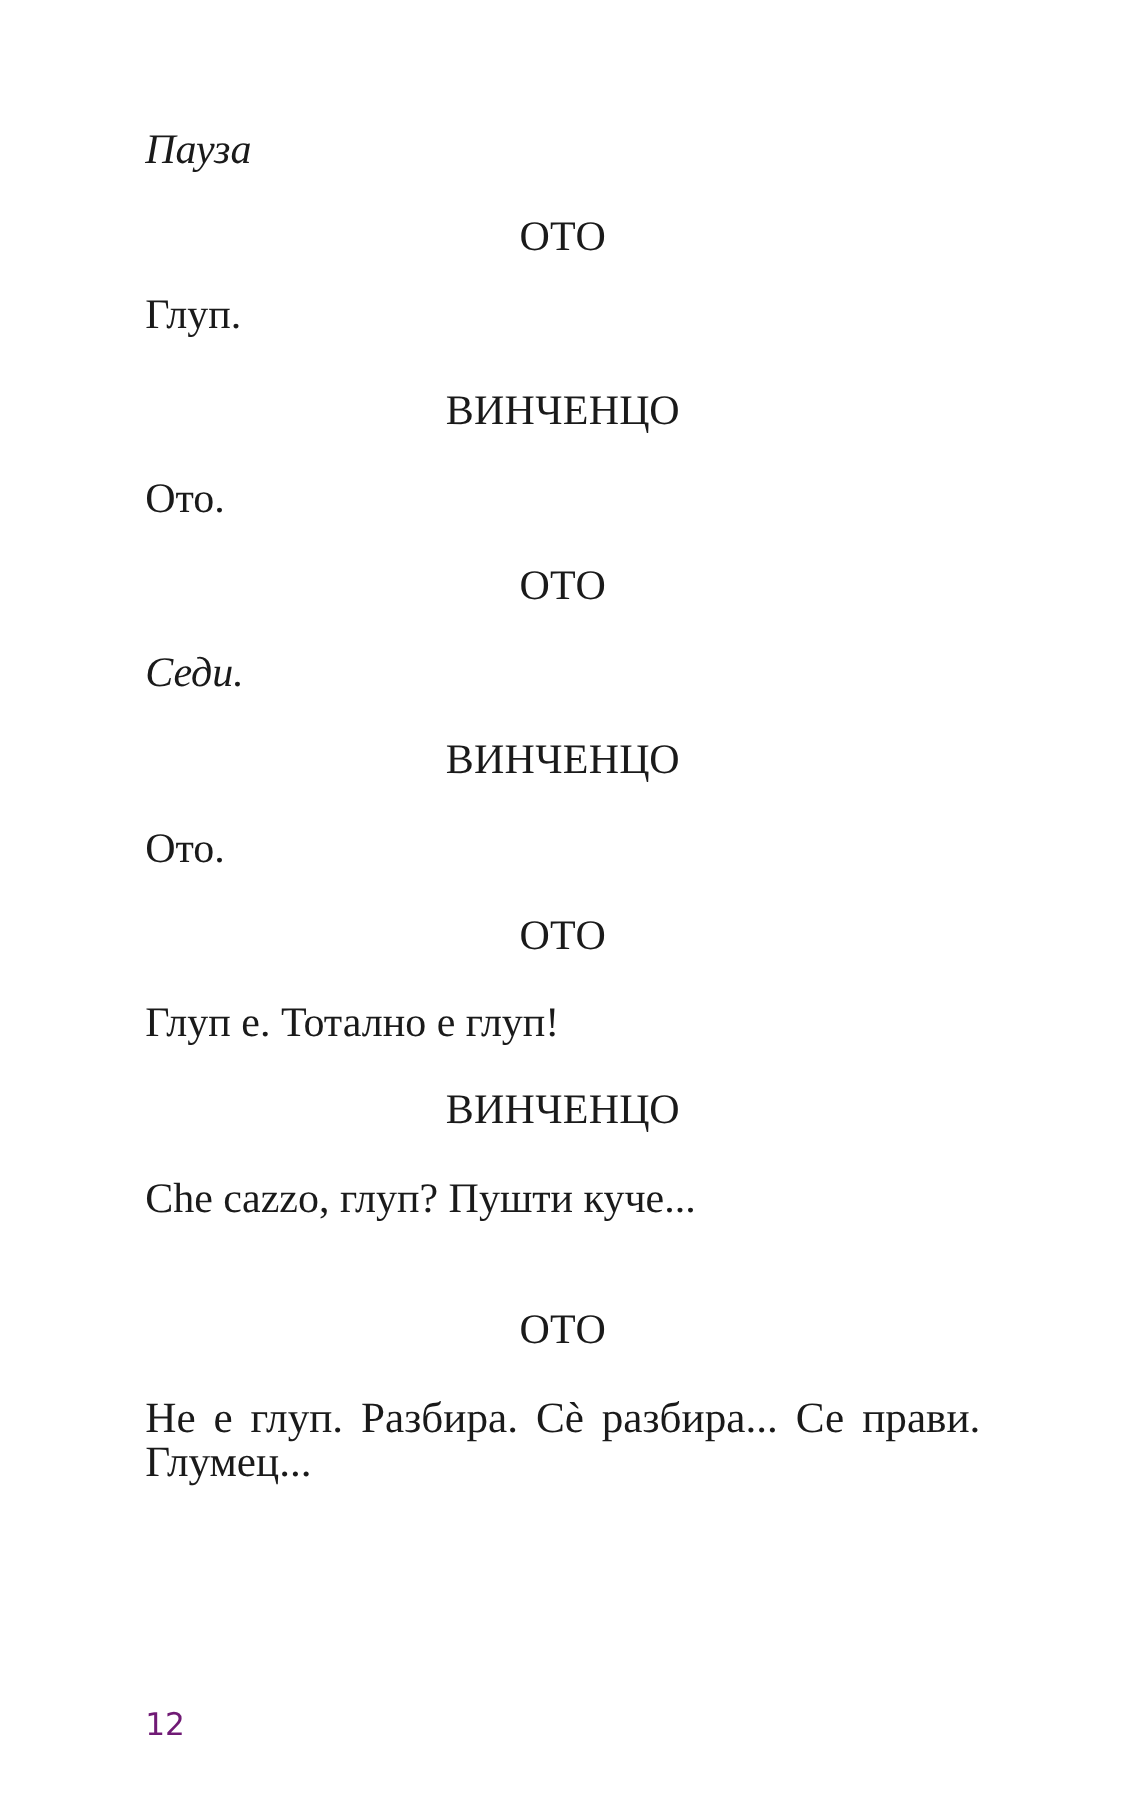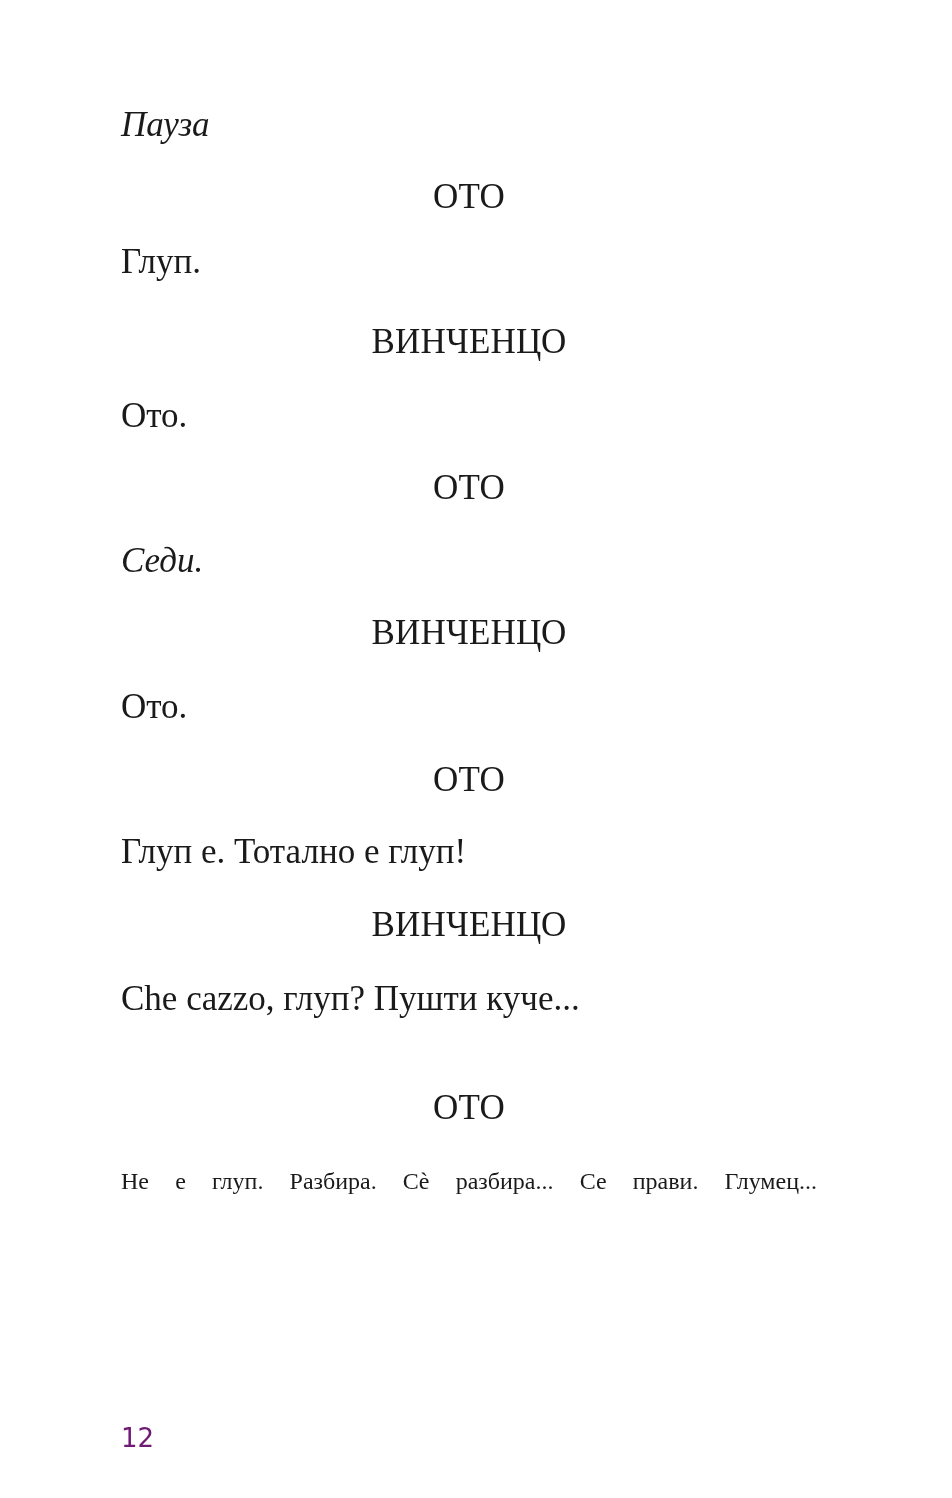--- a/index.html
+++ b/index.html
@@ -30,21 +30,21 @@
       text-align: center;
       letter-spacing: 0.2px;
     }
     .italic {
       font-style: italic;
     }
     .para {
       position: absolute;
       left: 121px;
       width: 696px;
-      font-size: 24px;
+      font-size: 36px;
       line-height: 36.7px;
       text-align: justify;
     }
     .para .pline {
       display: block;
       text-align: justify;
       text-align-last: justify;
       height: 36.7px;
     }
     .para .pline.short {

